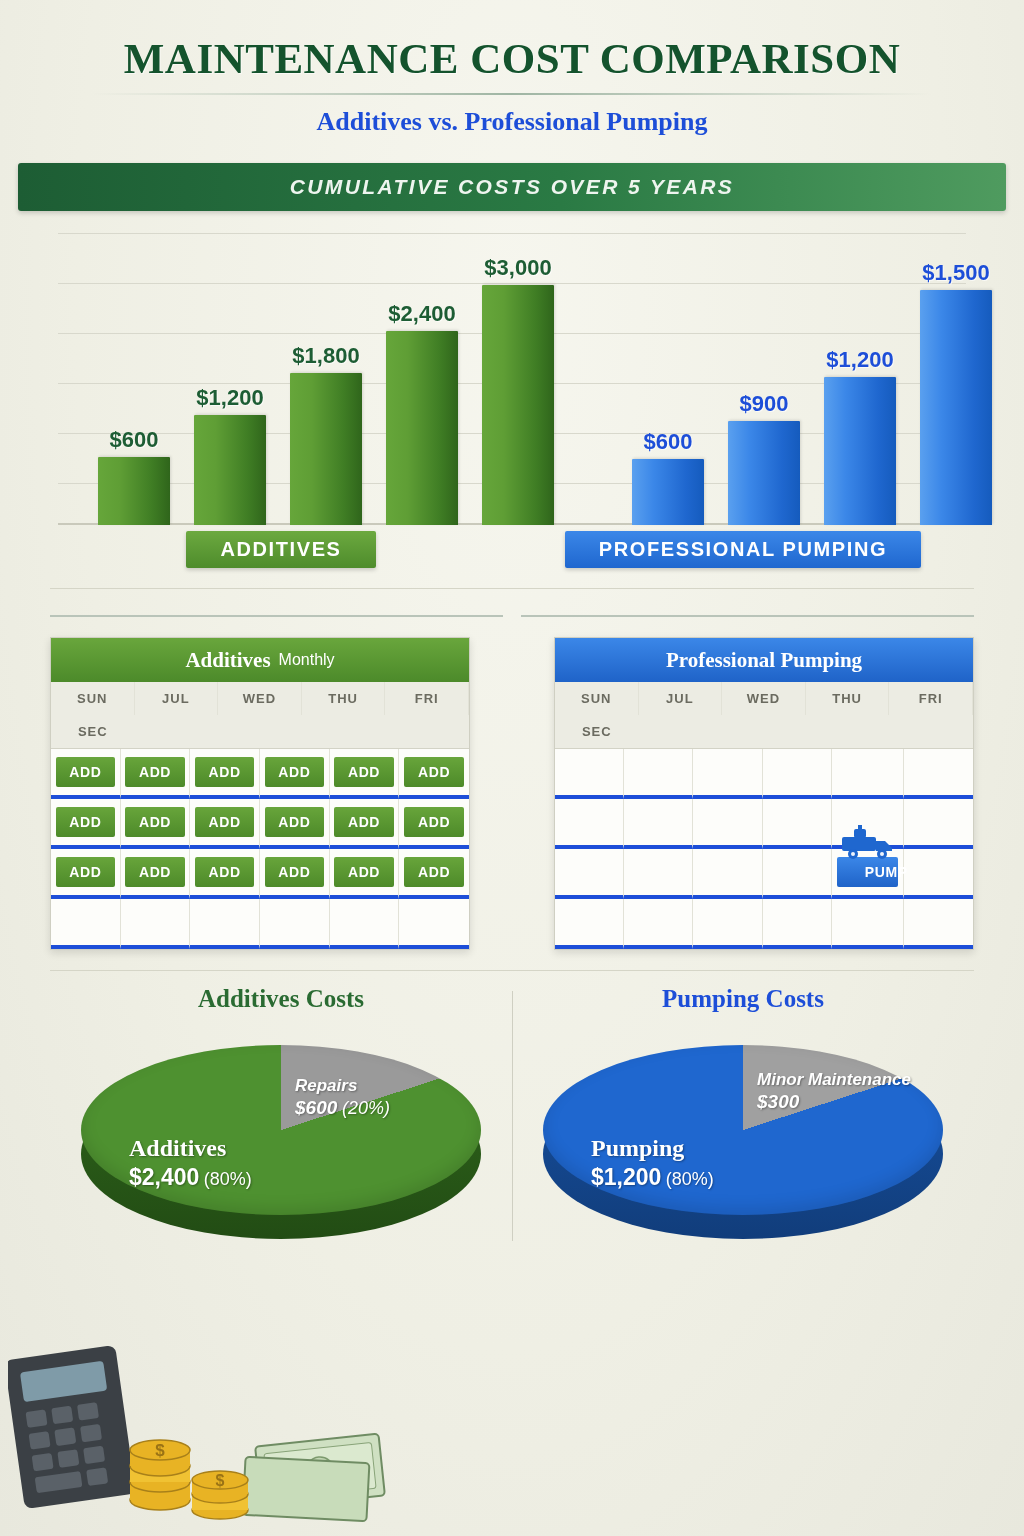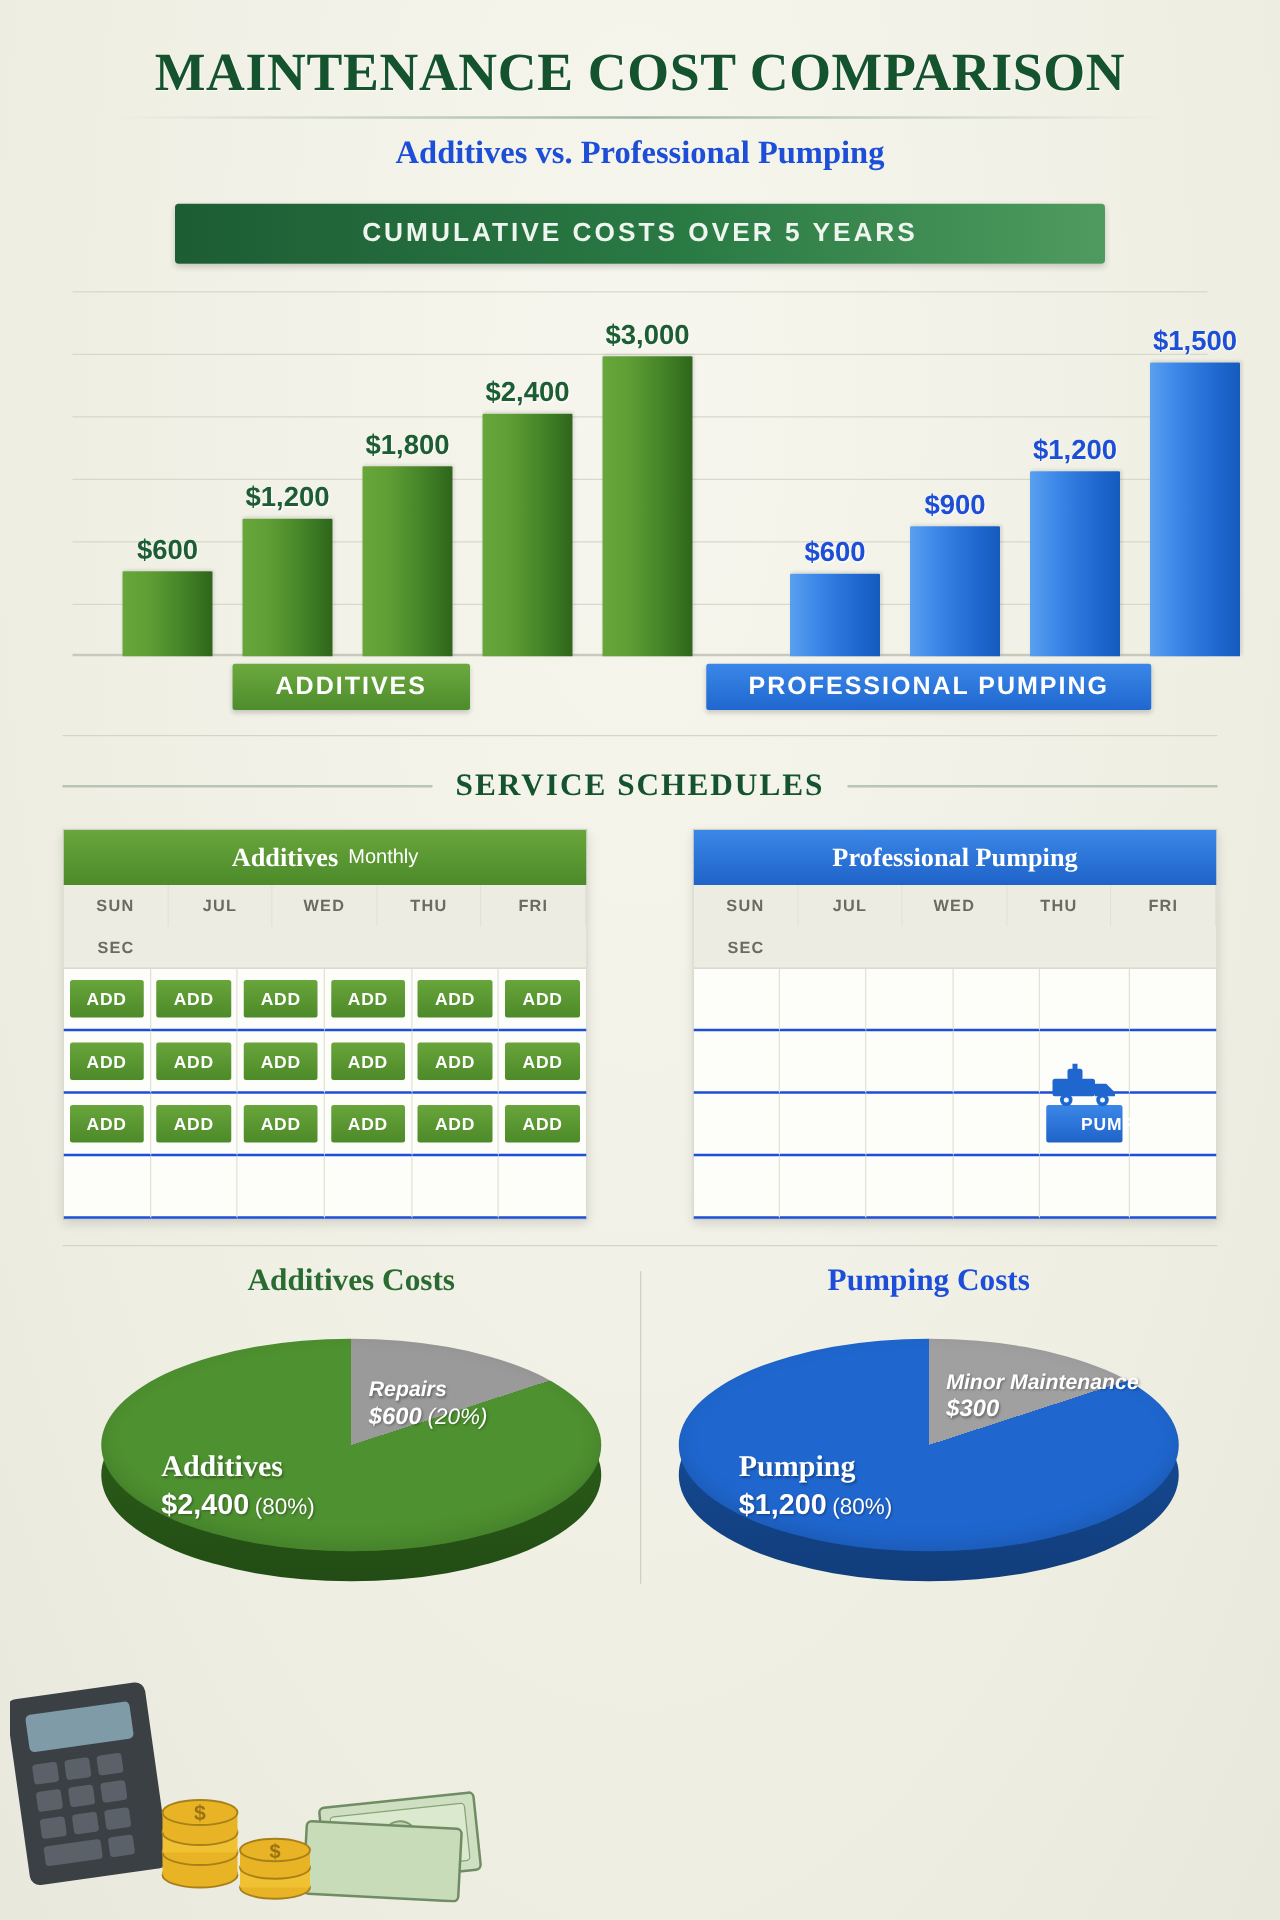--- a/index.html
+++ b/index.html
@@ -42,28 +42,29 @@
     font-size: 26px;
     font-weight: bold;
     color: #1d4ed8;
     margin-top: 12px;
     font-family: "Liberation Serif", serif;
   }
 
   
   .band {
     margin: 26px auto 0 auto;
-    width: 744px;
+    width: 988px;
     height: 48px;
     background: linear-gradient(to right, #1d5d34 0%, #2a7a44 55%, #4f9b5f 100%);
     border-radius: 3px;
     display: flex;
     align-items: center;
     justify-content: center;
     box-shadow: 0 2px 5px rgba(0,0,0,0.18);
+    font-style: italic;
   }
   .band-text {
     color: #eef5ef;
     font-size: 21px;
     font-weight: bold;
     letter-spacing: 2.4px;
   }
 
   
   .chart-area {
@@ -216,21 +217,21 @@
     border-right: 1px solid #e2e2d7;
   }
   .cal-dow div:last-child { border-right: none; }
   .cal-grid {
     display: grid;
     grid-template-columns: repeat(6, 1fr);
     grid-auto-rows: 50px;
   }
   .cell {
     border-right: 1px solid #e2e2d7;
-    border-bottom: 2px solid #1d4ed8;
+    border-bottom: 4px solid #1d4ed8;
     display: flex;
     align-items: center;
     justify-content: center;
     position: relative;
   }
   .cell:nth-child(6n) { border-right: none; }
   .chip {
     font-size: 14px;
     font-weight: bold;
     color: #ffffff;
@@ -405,21 +406,20 @@
     </div>
     <div class="legend-half">
       <div class="legend-pill blue">PROFESSIONAL PUMPING</div>
     </div>
   </div>
 
   <div class="thin-divider"></div>
 
   <div class="section-head">
     <div class="rule"></div>
-    <div class="label">SERVICE SCHEDULES</div>
     <div class="rule"></div>
   </div>
 
   <div class="calendars">
 
     <div class="cal">
       <div class="cal-head green">
         <span class="t1">Additives</span>
         <span class="t2">Monthly</span>
       </div>

